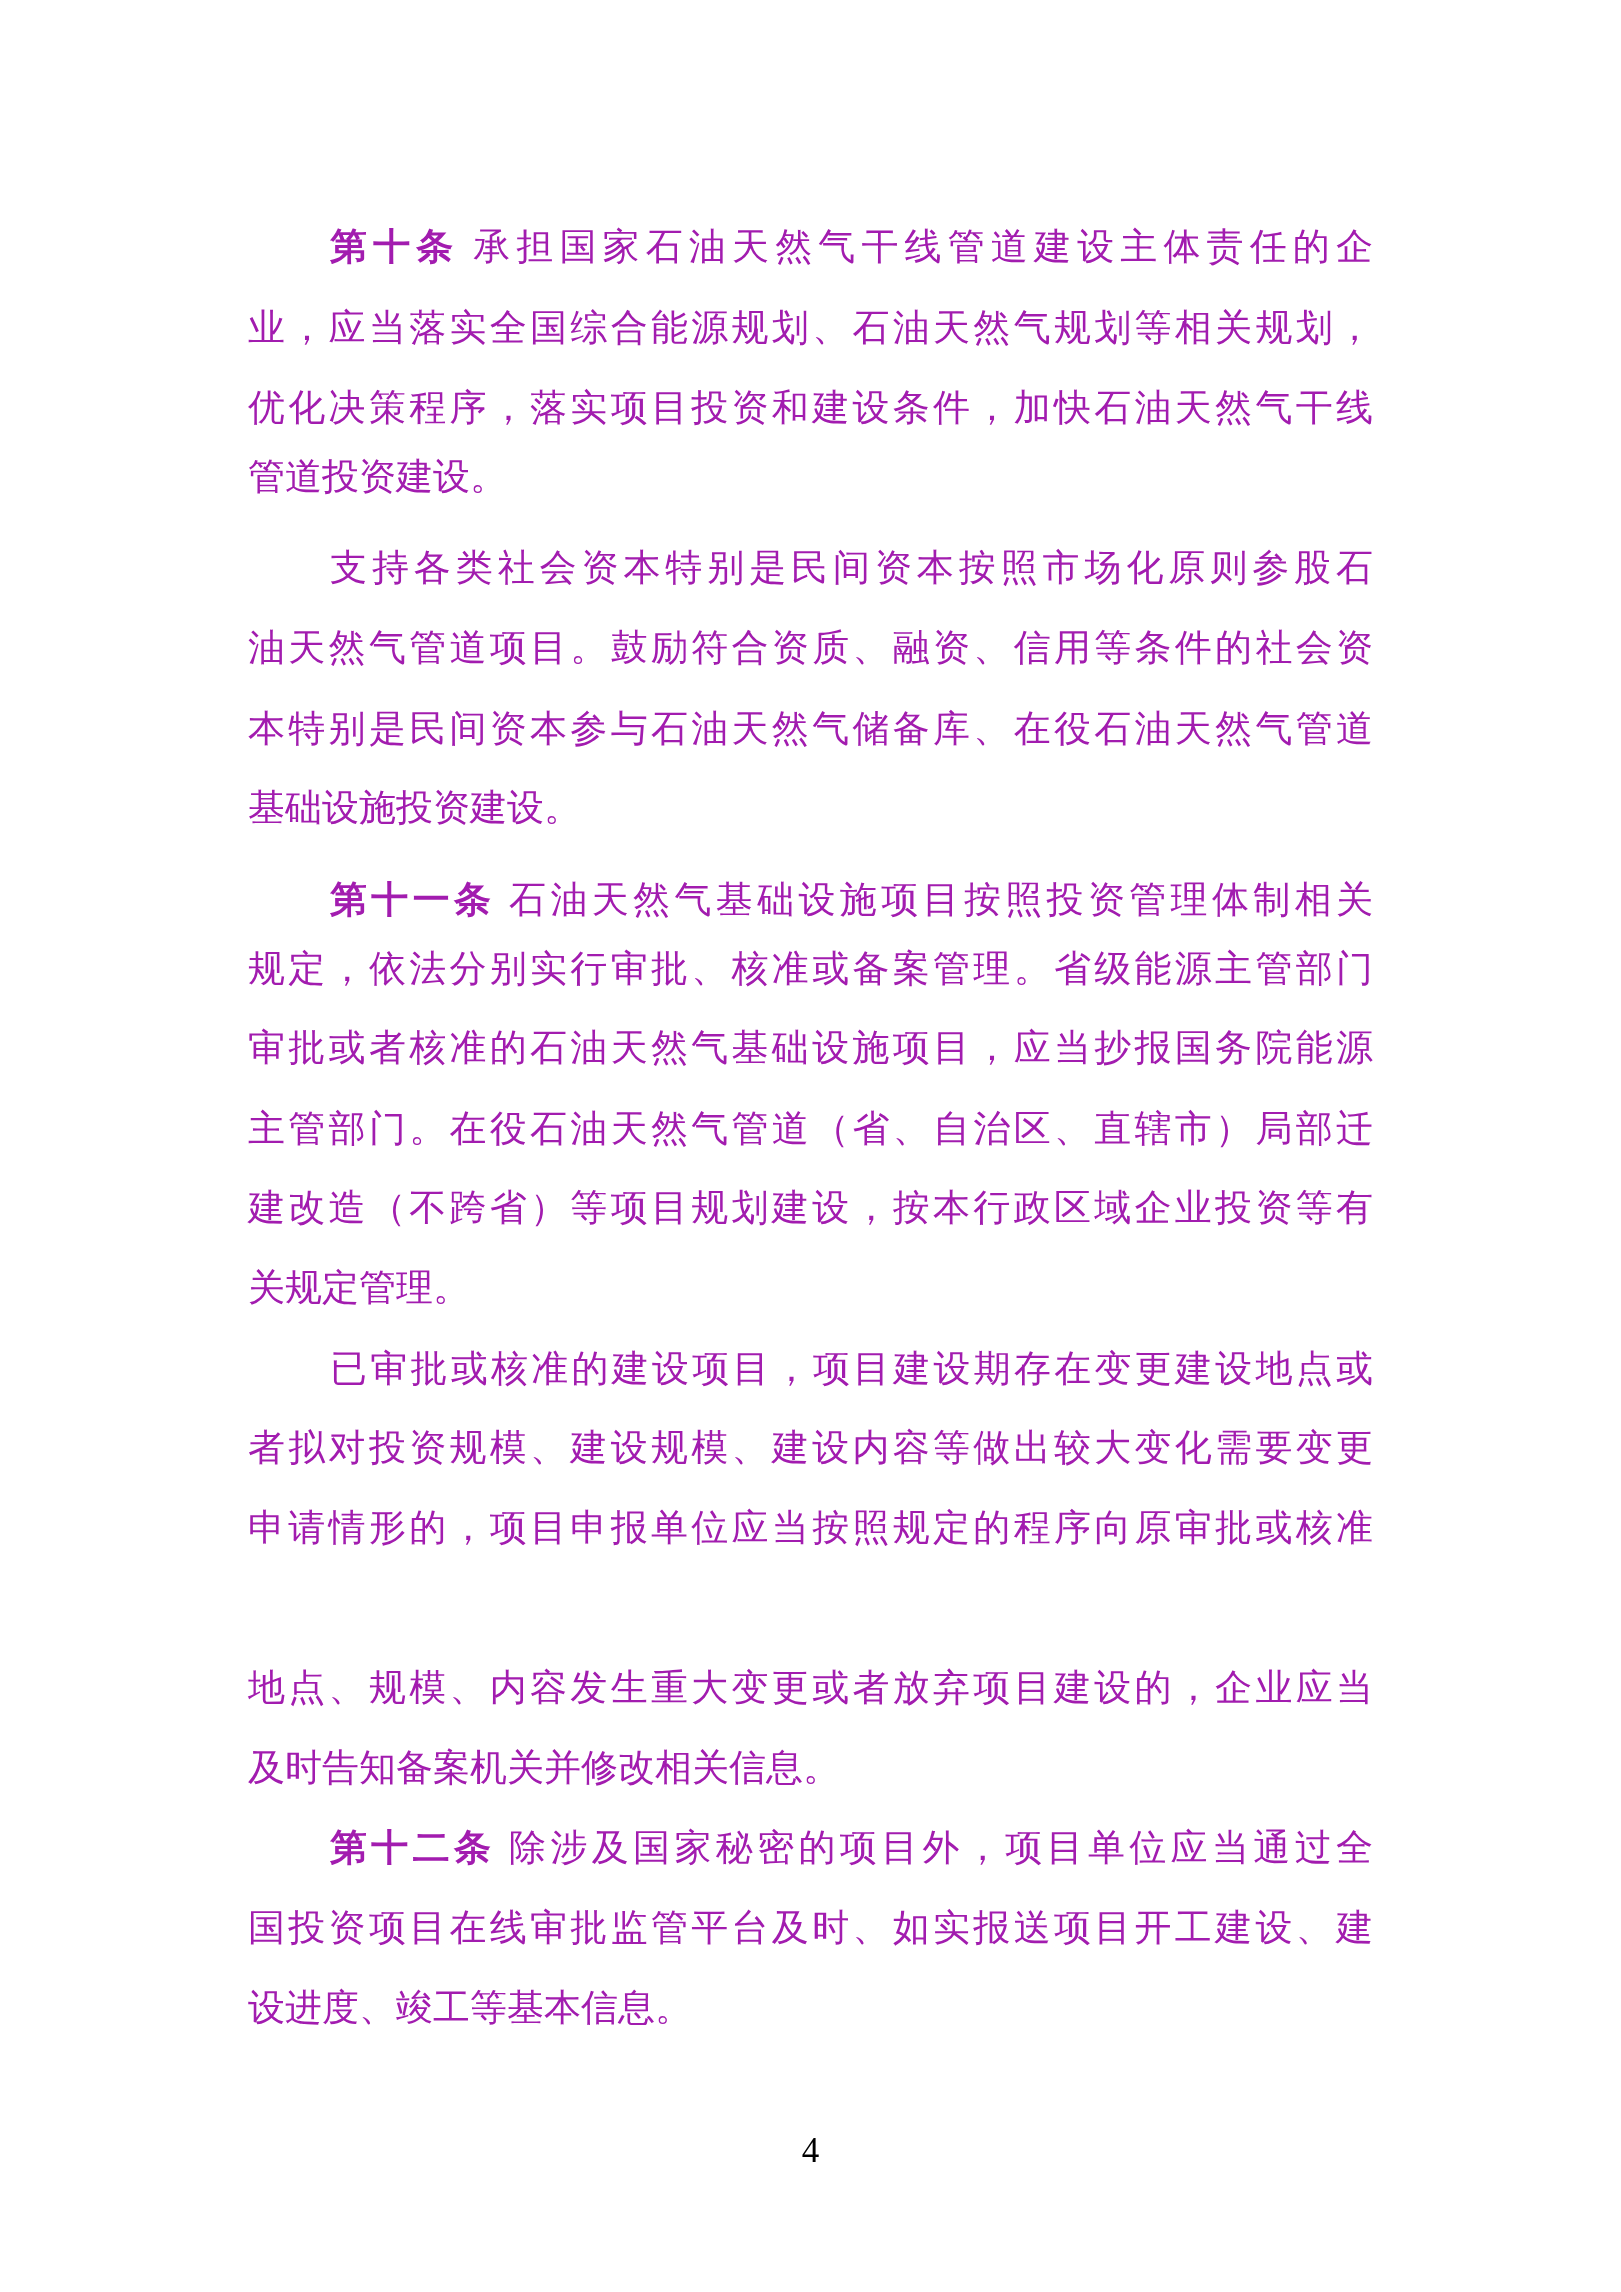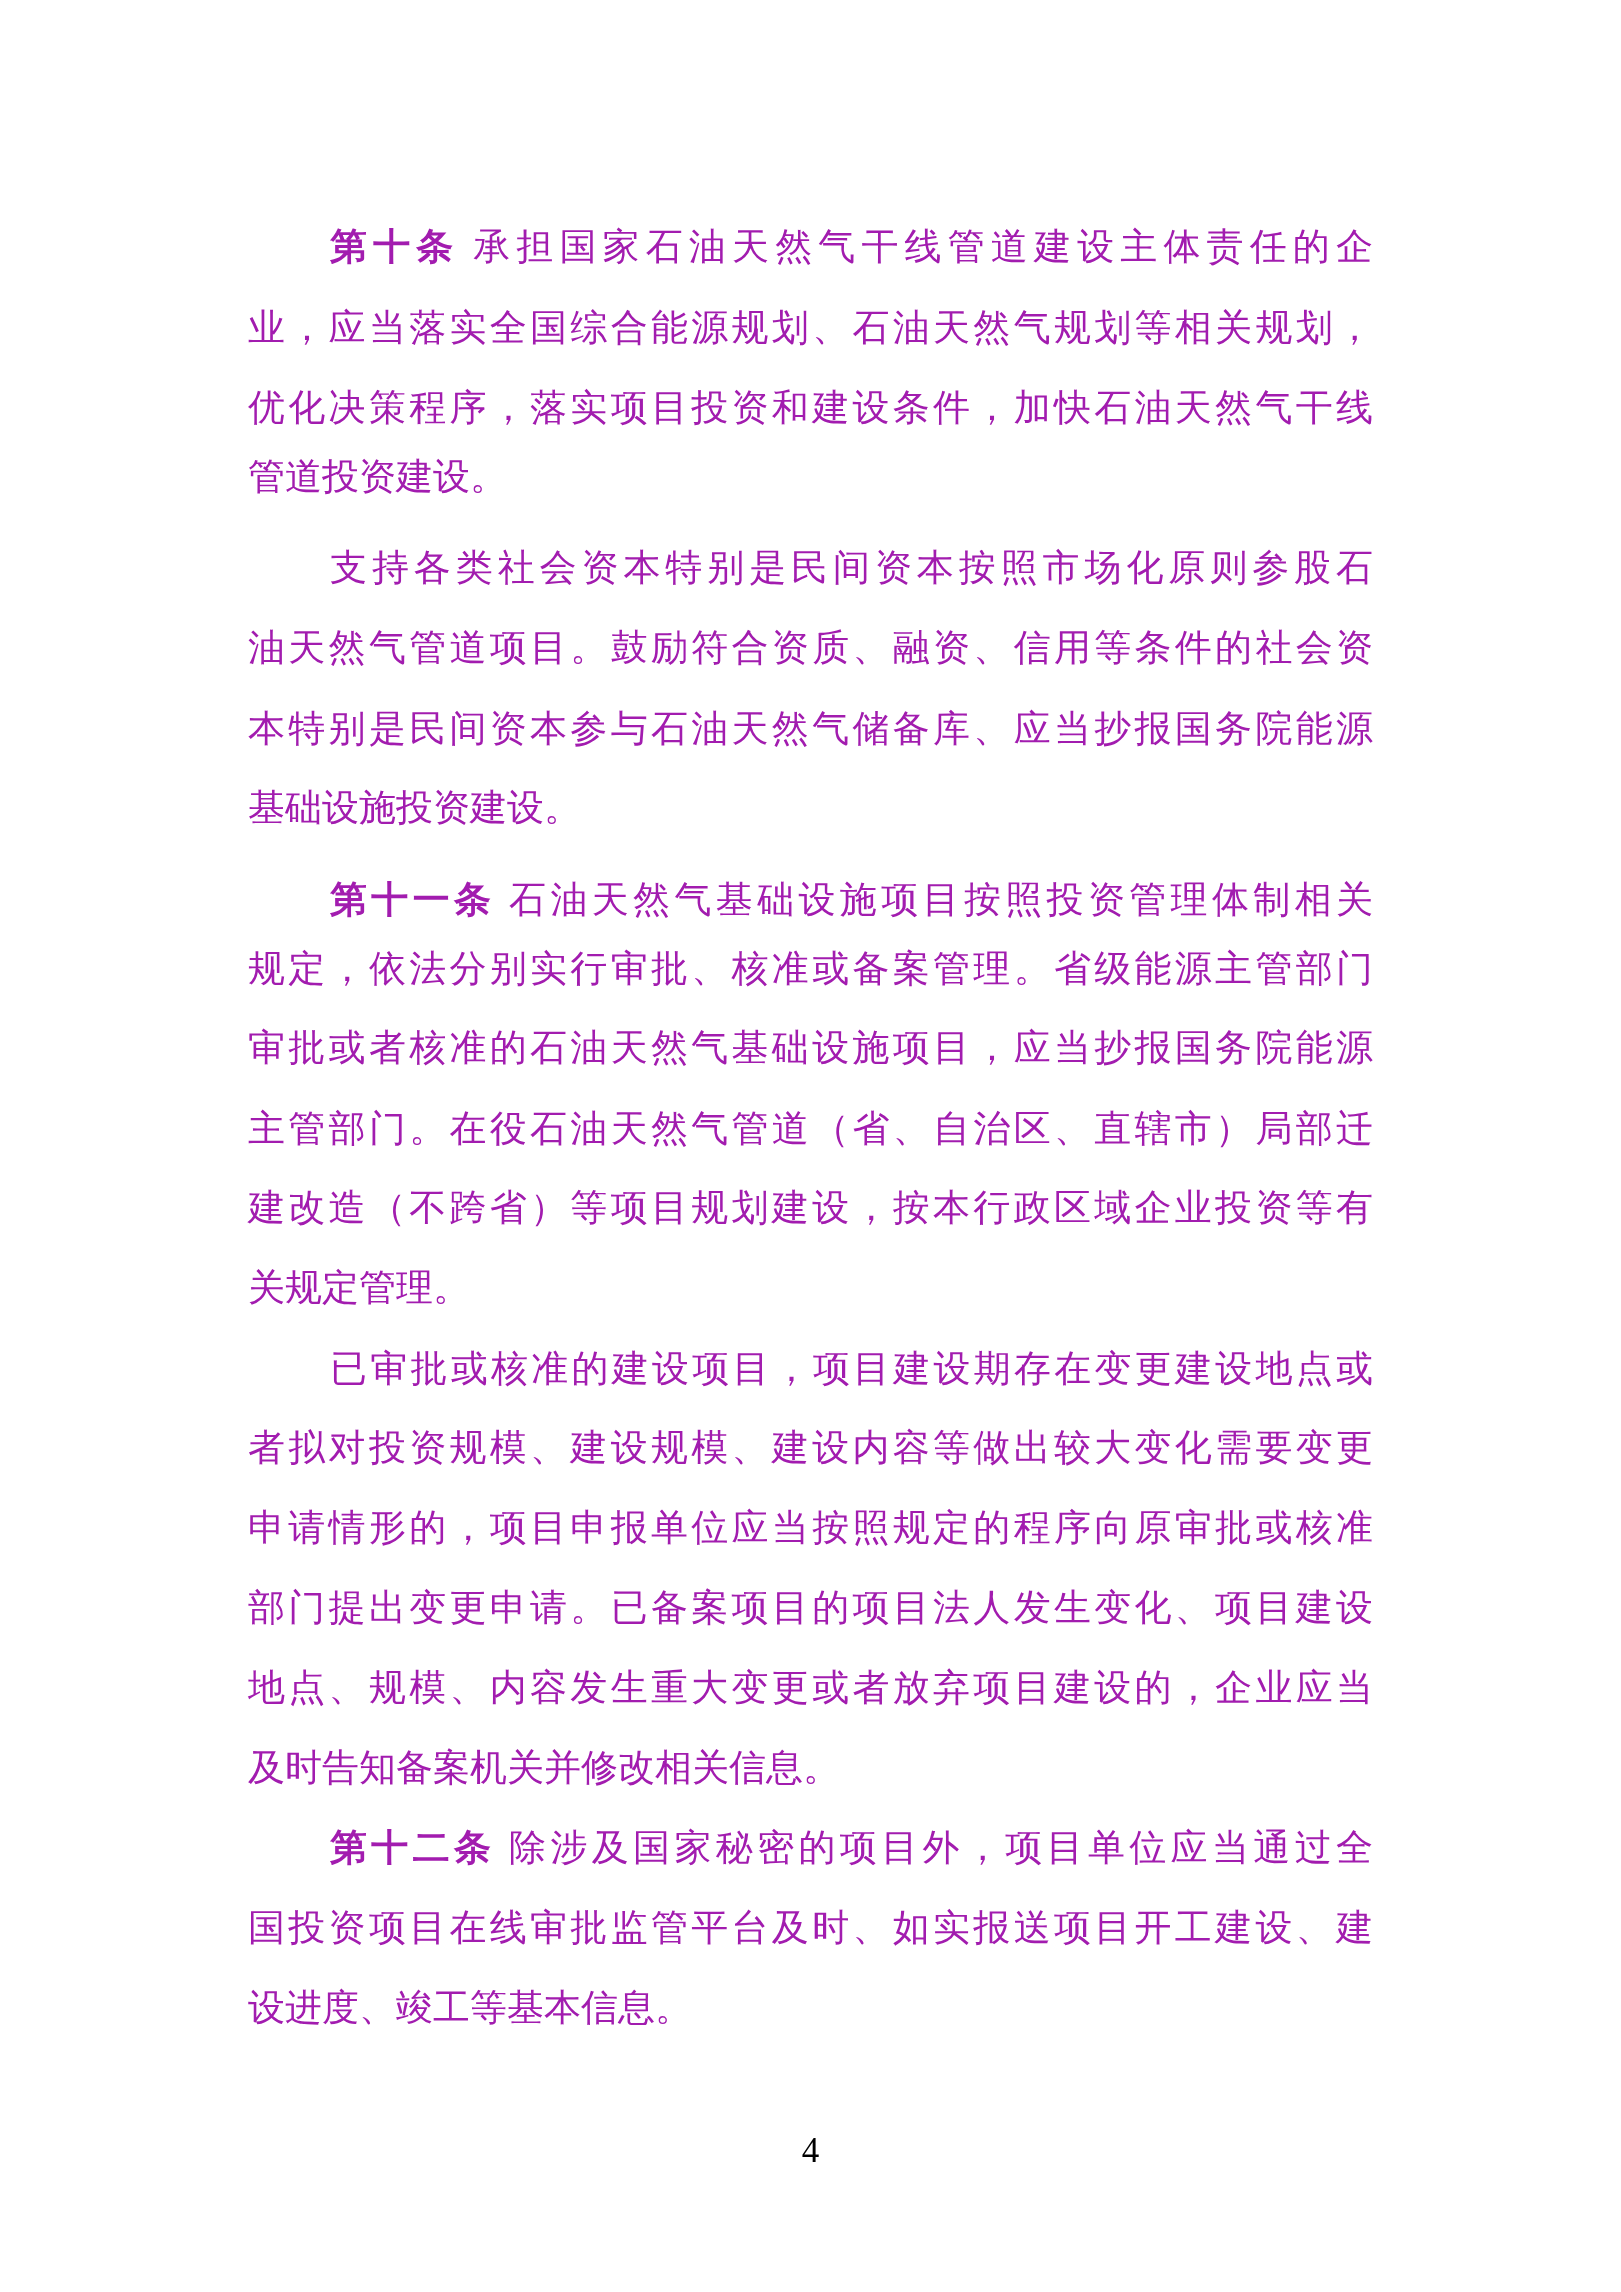--- a/index.html
+++ b/index.html
@@ -39,34 +39,33 @@
 
 <div class="page">
 
   <div class="line indent full" style="top:225px;"><span class="head">第十条</span><span>承担国家石油天然气干线管道建设主体责任的企</span></div>
   <div class="line full" style="top:306px;">业，应当落实全国综合能源规划、石油天然气规划等相关规划，</div>
   <div class="line full" style="top:386px;">优化决策程序，落实项目投资和建设条件，加快石油天然气干线</div>
   <div class="line" style="top:455px;">管道投资建设。</div>
 
   <div class="line indent full" style="top:546px;">支持各类社会资本特别是民间资本按照市场化原则参股石</div>
   <div class="line full" style="top:626px;">油天然气管道项目。鼓励符合资质、融资、信用等条件的社会资</div>
-  <div class="line full" style="top:707px;">本特别是民间资本参与石油天然气储备库、应当抄报国务院能源</div>
+  <div class="line full" style="top:707px;">本特别是民间资本参与石油天然气储备库、在役石油天然气管道</div>
   <div class="line" style="top:786px;">基础设施投资建设。</div>
 
   <div class="line indent full" style="top:878px;"><span class="head">第十一条</span><span>石油天然气基础设施项目按照投资管理体制相关</span></div>
   <div class="line full" style="top:947px;">规定，依法分别实行审批、核准或备案管理。省级能源主管部门</div>
   <div class="line full" style="top:1026px;font-family:Liberation Serif, serif;">审批或者核准的石油天然气基础设施项目，应当抄报国务院能源</div>
   <div class="line full" style="top:1107px;">主管部门。在役石油天然气管道（省、自治区、直辖市）局部迁</div>
   <div class="line full" style="top:1186px;">建改造（不跨省）等项目规划建设，按本行政区域企业投资等有</div>
   <div class="line" style="top:1266px;">关规定管理。</div>
 
   <div class="line indent full" style="top:1347px;">已审批或核准的建设项目，项目建设期存在变更建设地点或</div>
   <div class="line full" style="top:1426px;">者拟对投资规模、建设规模、建设内容等做出较大变化需要变更</div>
   <div class="line full" style="top:1506px;">申请情形的，项目申报单位应当按照规定的程序向原审批或核准</div>
-  <div class="line full" style="top:1586px;">部门提出变更申请。已备案项目的项目法人发生变化、项目建设</div>
   <div class="line full" style="top:1666px;">地点、规模、内容发生重大变更或者放弃项目建设的，企业应当</div>
   <div class="line" style="top:1746px;">及时告知备案机关并修改相关信息。</div>
 
   <div class="line indent full" style="top:1826px;"><span class="head">第十二条</span><span>除涉及国家秘密的项目外，项目单位应当通过全</span></div>
   <div class="line" style="top:1986px;">设进度、竣工等基本信息。</div>
   <div class="line full" style="top:1906px;">国投资项目在线审批监管平台及时、如实报送项目开工建设、建</div>
 
   <div class="pagenum">4</div>
 </div>
 

